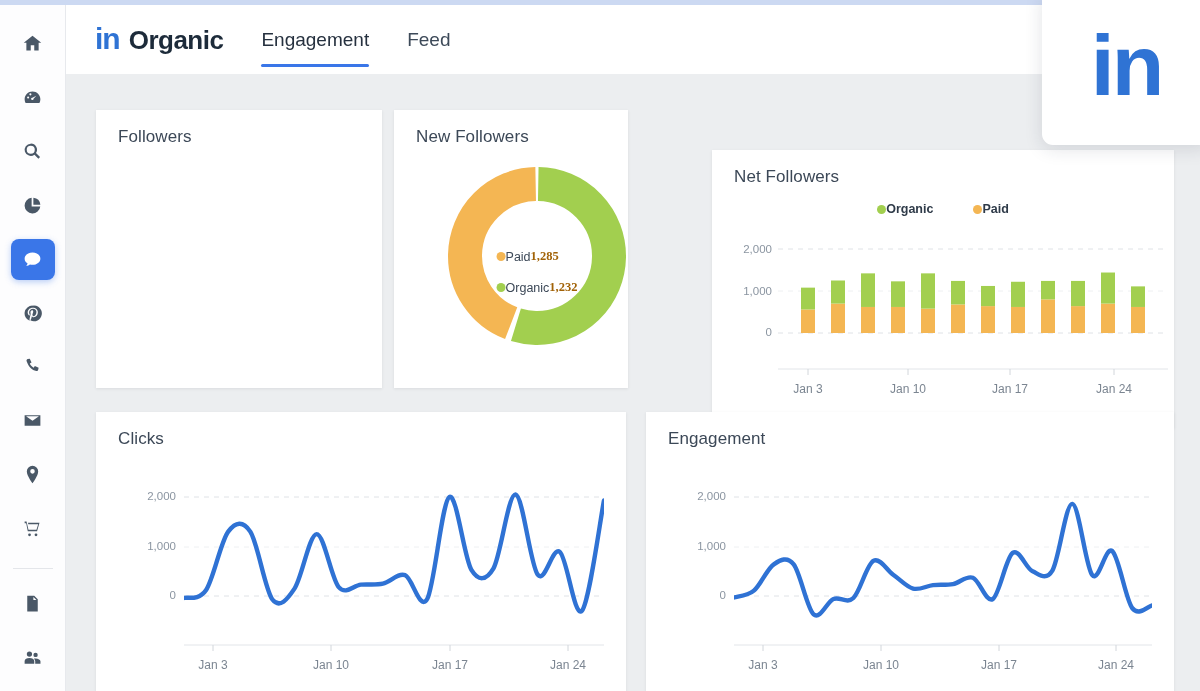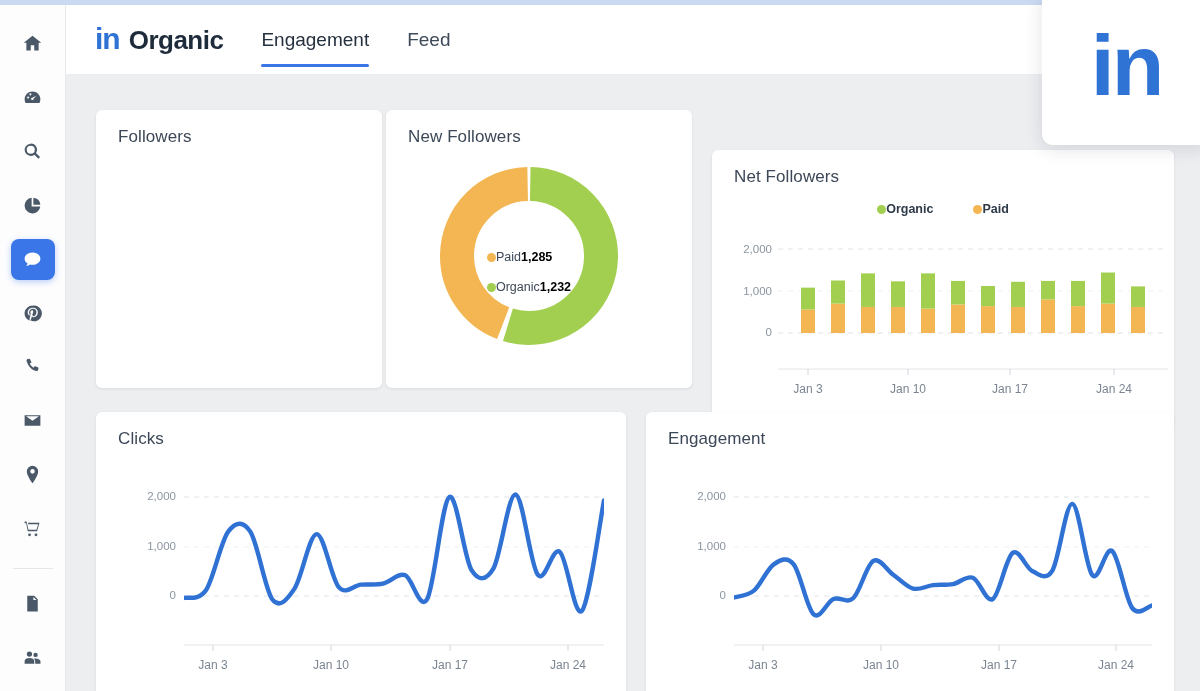--- a/index.html
+++ b/index.html
@@ -45,44 +45,44 @@
     font-size:19px;color:#3d4a59;padding:0 0 0 0;margin-right:38px;
     height:70px;display:flex;align-items:center;position:relative;text-align:right;
   }
   .tab.active{color:#26313f;}
   .tab.active::after{
     content:"";position:absolute;left:0;right:0;bottom:8px;height:3px;background:#3a76e8;border-radius:2px;
   }
   
   .content{position:absolute;top:75px;left:66px;width:1134px;height:616px;}
   .card{
-    position:absolute;background:#ffffff;border-radius:6px;
+    position:absolute;background:#ffffff;border-radius:0;
     box-shadow:0 1px 3px rgba(30,40,60,.09);
   }
   .card-title{
     position:absolute;left:22px;top:17px;font-size:17px;color:#3c4857;letter-spacing:.1px;
   }
   #card-followers{left:30px;top:35px;width:286px;height:278px;}
-  #card-newfollowers{left:320px;top:35px;width:286px;height:278px;padding-left:20px;}
+  #card-newfollowers{left:328px;top:35px;width:234px;height:278px;}
   #card-netfollowers{left:646px;top:35px;width:462px;height:278px;margin-top:40px;}
   #card-clicks{left:30px;top:337px;width:530px;height:300px;}
   #card-impressions{left:580px;top:337px;width:528px;height:300px;}
   .big-number{
     position:absolute;left:0;right:0;top:98px;text-align:center;
     font-size:63px;font-weight:bold;color:#1b2c43;letter-spacing:-1px;
   }
   
   .donut-wrap{position:absolute;left:0;top:48px;width:286px;height:228px;}
   .donut-legend{
     position:absolute;left:50%;top:50%;transform:translate(-50%,-50%);
     display:flex;flex-direction:column;gap:16px;
   }
   .legend-row{display:flex;align-items:center;font-size:12.5px;color:#3c4857;white-space:nowrap;}
   .dot{width:9px;height:9px;border-radius:50%;display:inline-block;}
-  .legend-val{font-weight:bold;color:#000000;}
+  .legend-val{font-weight:bold;color:#a16207;font-family:Liberation Serif, serif;}
   
   .chart-legend{
     position:absolute;top:52px;left:0;right:0;display:flex;justify-content:center;gap:40px;
   }
   .chart-legend .legend-row{font-size:12.5px;font-weight:bold;color:#2f3b49;}
   .chart-legend .dot{width:9px;height:9px;}
   .axis-label{
     position:absolute;font-size:11.5px;color:#8b95a1;text-align:right;
   }
   .x-label{position:absolute;font-size:12px;color:#7b8591;text-align:center;}

